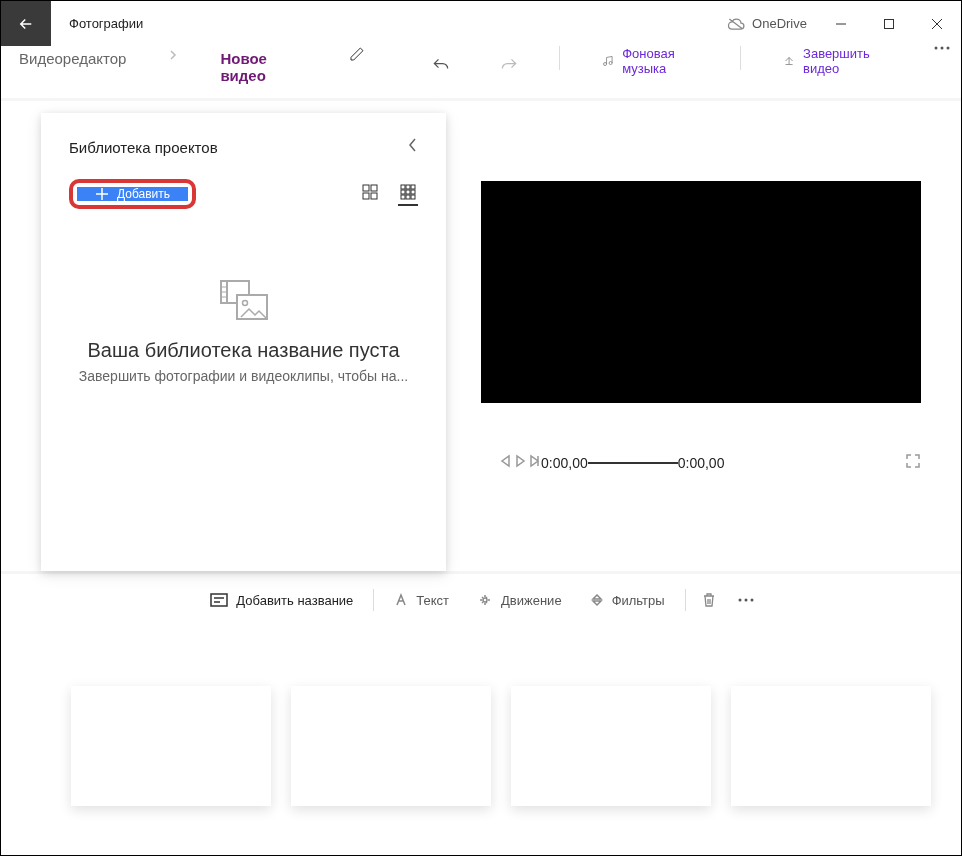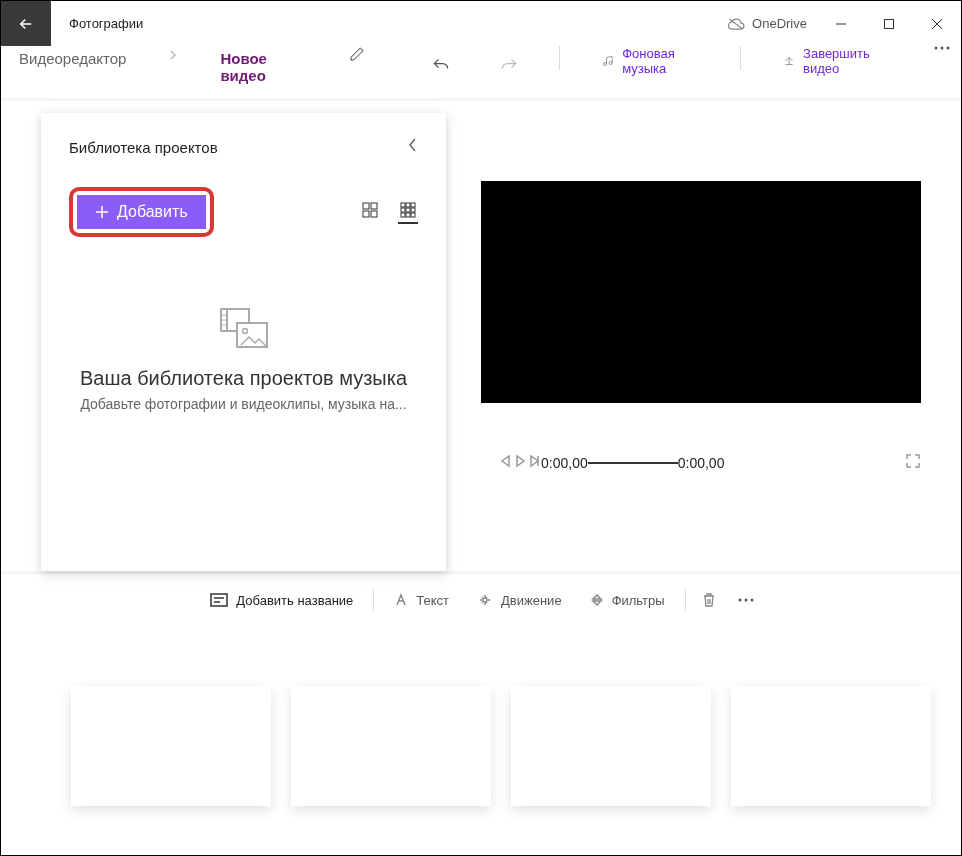--- a/index.html
+++ b/index.html
@@ -18,26 +18,26 @@
 .tb-current { font-size: 15px; color: #701a75; padding: 4px 4px; cursor: pointer; font-weight: bold; }
 .tb-edit { margin-left: 22px; cursor: pointer; color: #333; }
 .tb-spacer { flex: 1; }
 .tb-icon { width: 52px; height: 40px; display: flex; align-items: center; justify-content: center; cursor: pointer; color: #555; }
 .tb-sep { width: 1px; height: 24px; background: #ddd; margin: 0 2px; }
 .tb-label { font-size: 13px; color: #6d28d9; display: flex; align-items: center; gap: 8px; padding: 0 12px; cursor: pointer; }
 .tb-more { width: 48px; display: flex; align-items: center; justify-content: center; cursor: pointer; color: #555; }
 
 .main { display: flex; height: 470px; }
 .library-panel { width: 405px; margin: 12px 0 0 40px; background: #fff; box-shadow: 0 2px 8px rgba(0,0,0,0.12), 0 4px 16px rgba(0,0,0,0.08); position: relative; padding: 24px 28px; }
-.lib-header { display: flex; align-items: center; justify-content: space-between; margin-bottom: 30px; }
+.lib-header { display: flex; align-items: center; justify-content: space-between; margin-bottom: 22px; }
 .lib-title { font-size: 15px; color: #222; }
 .lib-collapse { cursor: pointer; color: #666; }
 .lib-actions { display: flex; align-items: center; justify-content: space-between; margin-bottom: 20px; }
 .add-btn-wrap { border: 4px solid #d93636; border-radius: 10px; padding: 4px; display: inline-block; }
-.add-btn { background: #8b5cf6; color: #fff; padding: 8px 18px; display: flex; align-items: center; gap: 8px; font-size: 16px; cursor: pointer; }
+.add-btn { background: #3b82f6; color: #fff; padding: 0 18px; display: flex; align-items: center; gap: 8px; font-size: 12px; cursor: pointer; }
 .view-toggles { display: flex; gap: 18px; }
 .view-toggle { cursor: pointer; color: #333; padding: 2px; }
 .view-toggle.active { border-bottom: 2px solid #333; padding-bottom: 0px; }
 .empty-state { text-align: center; margin-top: 70px; }
 .empty-icon { display: flex; justify-content: center; margin-bottom: 18px; }
 .empty-title { font-size: 20px; color: #333; margin-bottom: 6px; }
 .empty-sub { font-size: 14px; color: #666; }
 
 .preview { flex: 1; padding: 25px 40px 0 35px; position: relative; }
 .preview-area { width: 100%; height: 222px; background: #000; margin-top: 55px; }
@@ -187,22 +187,22 @@
             <rect x="2" y="2" width="28" height="22" fill="none" stroke="#aaa" stroke-width="2"></rect>
             <rect x="2" y="2" width="6" height="22" fill="none" stroke="#aaa" stroke-width="2"></rect>
             <line x1="2" y1="8" x2="8" y2="8" stroke="#aaa" stroke-width="1"></line>
             <line x1="2" y1="13" x2="8" y2="13" stroke="#aaa" stroke-width="1"></line>
             <line x1="2" y1="18" x2="8" y2="18" stroke="#aaa" stroke-width="1"></line>
             <rect x="18" y="16" width="30" height="24" fill="#fff" stroke="#aaa" stroke-width="2"></rect>
             <circle cx="26" cy="24" r="2.5" fill="none" stroke="#aaa" stroke-width="1.5"></circle>
             <path d="M22 38l8-8 6 6 4-4 8 8" fill="none" stroke="#aaa" stroke-width="1.5"></path>
           </svg>
       </div>
-      <div class="empty-title">Ваша библиотека проектов музыка</div>
-      <div class="empty-sub">Добавьте фотографии и видеоклипы, музыка на...</div>
+      <div class="empty-title">Ваша библиотека название пуста</div>
+      <div class="empty-sub">Завершить фотографии и видеоклипы, чтобы на...</div>
     </div>
   </div>
 
   <div class="preview">
     <div class="preview-area"></div>
     <div class="player">
       <span class="play-ic"><svg width="14" height="14" viewBox="0 0 14 14">
             <path d="M10 2v10L3 7z" fill="none" stroke="#999" stroke-width="1.5"></path>
           </svg></span>
       <span class="play-ic"><svg width="14" height="14" viewBox="0 0 14 14">

